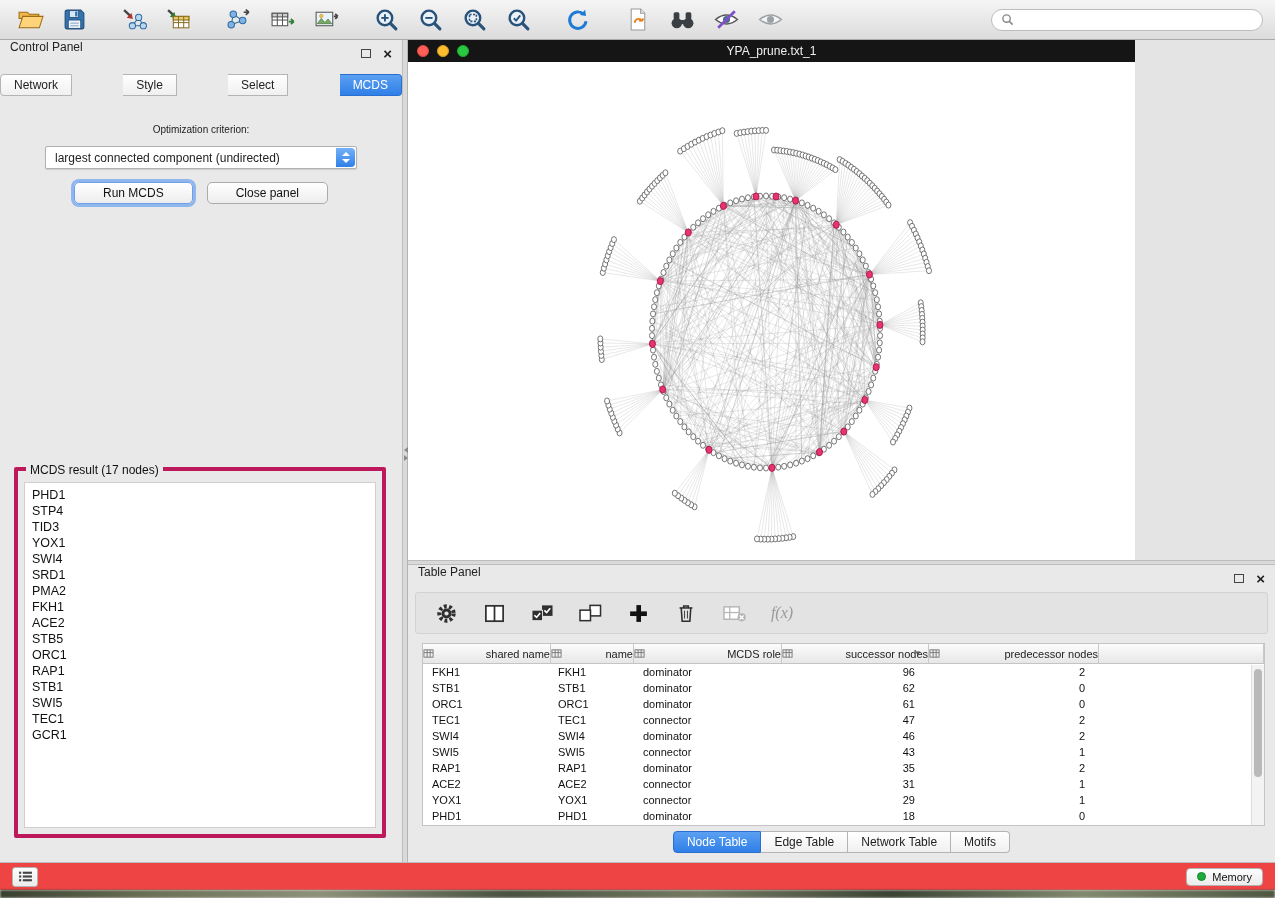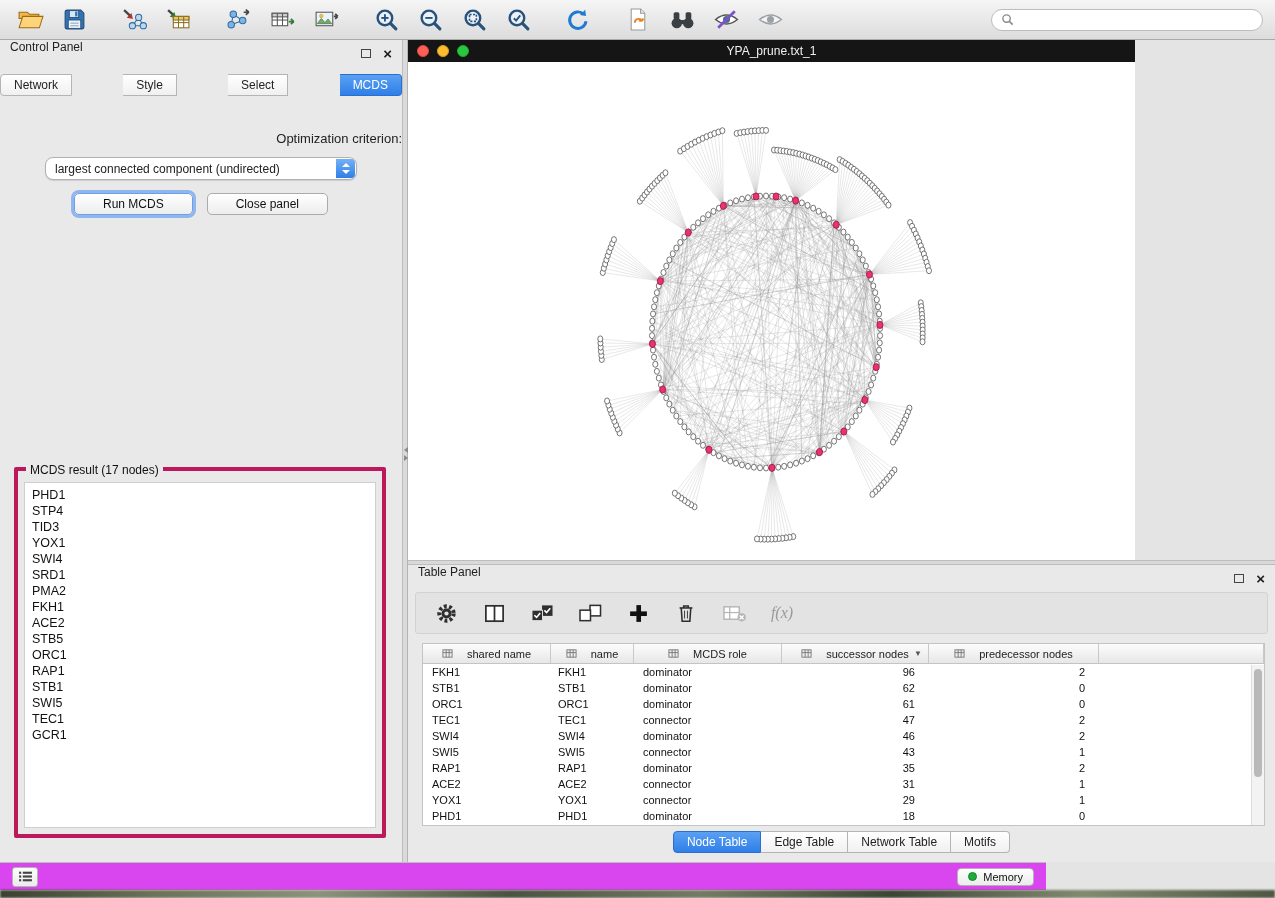--- a/index.html
+++ b/index.html
@@ -18,22 +18,22 @@
   #control-panel{position:absolute;left:0;top:40px;width:402px;height:822px;background:#e9e9e9}
   .panel-header{height:26px;display:flex;padding:0 10px;font-size:12px;color:#222}
   .win-btns{margin-left:auto;display:flex;gap:12px;align-items:center}
   .float-btn{width:10px;height:9px;border:1.5px solid #444;display:inline-block}
   .close-btn{font-size:15px;font-weight:bold;color:#222;line-height:1}
   .cp-tabs{display:flex;justify-content:space-between;margin-top:8px}
   .seg-tab{font-size:12px;padding:3px 13px;background:linear-gradient(#ffffff,#f0f0f0);border:1px solid #b4b4b4;border-left:none;color:#222}
   .seg-tab:first-of-type{border-left:1px solid #b4b4b4;border-radius:4px 0 0 4px}
   .seg-tab:last-of-type{border-radius:0 4px 4px 0}
   .seg-tab.active{background:linear-gradient(#5ba0f2,#2f7fe8);color:#fff;border-color:#2a6fd0}
-  .criterion-label{text-align:right;margin-top:35px;font-size:13px}
-  .popup-btn{width:312px;height:23px;margin:11px auto 0;background:#fff;border:1px solid #b1b1b1;border-radius:8px;display:flex;align-items:center;padding-left:9px;position:relative;font-size:12px;box-shadow:0 1px 1px rgba(0,0,0,.12)}
+  .criterion-label{text-align:center;margin-top:28px;font-size:10px}
+  .popup-btn{width:312px;height:23px;margin:11px auto 0;background:#fff;border:1px solid #b1b1b1;border-radius:2px;display:flex;align-items:center;padding-left:9px;position:relative;font-size:12px;box-shadow:0 1px 1px rgba(0,0,0,.12)}
   .popup-stepper{position:absolute;right:1px;top:1px;bottom:1px;width:19px;background:linear-gradient(#74b1f7,#2f7fe8);border-radius:0 4px 4px 0;display:flex;flex-direction:column;align-items:center;justify-content:center;gap:3px}
   .tri-up{width:0;height:0;border-left:4px solid transparent;border-right:4px solid transparent;border-bottom:4px solid #fff}
   .tri-down{width:0;height:0;border-left:4px solid transparent;border-right:4px solid transparent;border-top:4px solid #fff}
   .cp-buttons{display:flex;justify-content:center;gap:14px;margin-top:13px}
   .btn{font-size:12px;padding:3px 28px;background:linear-gradient(#ffffff,#ededed);border:1px solid #ababab;border-radius:5px;color:#111}
   .btn.focused{box-shadow:0 0 0 3px rgba(96,156,240,.65);border-color:#6f9fe8}
   .group-box{position:absolute;left:14px;right:16px;top:427px;bottom:24px;border:4px solid #be185d;border-radius:2px}
   .group-label{position:absolute;top:-8px;left:8px;background:#e9e9e9;padding:0 4px;font-size:12px;color:#111}
   .result-list{position:absolute;left:6px;right:6px;top:11px;bottom:6px;background:#fff;border:1px solid #cfcfcf;overflow:hidden;padding:4px 0 0 7px}
   .result-item{font-size:12.5px;line-height:16px;color:#111}
@@ -59,21 +59,21 @@
   #net{width:100%;height:100%;display:block}
 
   
   #table-panel{position:absolute;left:408px;top:565px;width:867px;height:297px;background:#e9e9e9}
   .tp-toolbar{position:absolute;top:27px;left:7px;right:7px;height:42px;background:#e3e3e3;border:1px solid #d2d2d2;border-radius:3px;display:flex;align-items:center;gap:20px;padding:0 16px}
   .tp-btn{display:flex;align-items:center;justify-content:center;width:28px;height:28px}
   .fx-label{font-family:"Liberation Serif","DejaVu Serif",serif;font-style:italic;font-size:16px;color:#9a9a9a}
   .table-wrap{position:absolute;left:14px;right:10px;top:78px;bottom:36px;background:#fff;border:1px solid #c4c4c4}
   .thead{display:flex;height:20px;background:linear-gradient(#fcfcfc,#e7e7e7);border-bottom:1px solid #c4c4c4}
   .th-cols{display:flex}
-  .th{display:flex;align-items:center;justify-content:center;gap:14px;font-size:11px;color:#222;border-right:1px solid #c9c9c9;position:relative}
+  .th{display:flex;align-items:center;justify-content:space-between;gap:14px;font-size:11px;color:#222;border-right:1px solid #c9c9c9;position:relative}
   .th-cols > div:nth-of-type(1){width:128px}
   .th-cols > div:nth-of-type(2){width:83px}
   .th-cols > div:nth-of-type(3){width:148px}
   .th-cols > div:nth-of-type(4){width:147px}
   .th-cols > div:nth-of-type(5){width:170px}
   .th .sort-caret{display:none;position:absolute;right:6px;font-size:8px;color:#555}
   .th.sorted .sort-caret{display:block}
   .th-filler{flex:1}
   .tbody{display:flex;flex-direction:column}
   .tr{display:flex;height:16px;align-items:center}
@@ -81,21 +81,21 @@
   .td-c1{width:128px;padding-left:9px}
   .td-c2{width:83px;padding-left:7px}
   .td-c3{width:148px;padding-left:9px}
   .td-c4{width:147px;text-align:right;padding-right:14px}
   .td-c5{width:170px;text-align:right;padding-right:14px}
   .vscroll{position:absolute;top:21px;right:0;bottom:0;width:13px;background:#f3f3f3;border-left:1px solid #ddd}
   .vthumb{position:absolute;left:2px;right:2px;top:4px;height:108px;background:#b9b9b9;border-radius:5px}
   .tp-tabs{position:absolute;bottom:9px;left:0;right:0;display:flex;justify-content:center}
 
   
-  #status-bar{position:absolute;left:0;top:862px;width:1046px;height:28px;background:#d946ef;border-top:1px solid #bcbcbc;display:flex;align-items:center;padding:6px 12px}
+  #status-bar{position:absolute;left:0;top:862px;width:1275px;height:28px;background:#ef4444;border-top:1px solid #bcbcbc;display:flex;align-items:center;padding:6px 12px}
   .list-btn{width:26px;height:20px;border:1px solid #b3b3b3;border-radius:3px;background:linear-gradient(#fdfdfd,#ececec);display:flex;align-items:center;justify-content:center}
   .memory-btn{margin-left:auto;display:flex;align-items:center;gap:6px;border:1px solid #b3b3b3;border-radius:4px;background:linear-gradient(#fdfdfd,#ececec);padding:2px 10px;font-size:11px;color:#111}
   .mem-dot{width:9px;height:9px;border-radius:50%;background:#1faa3c;border:1px solid #12882b}
 
   #wallpaper{position:absolute;left:0;top:890px;width:1275px;height:8px;background:linear-gradient(90deg,#39412f,#6b7257 12%,#8d927b 25%,#4a5340 40%,#757b63 55%,#3c4534 70%,#828a70 85%,#4e5741);filter:blur(1px)}
 </style>
 </head>
 <body>
 
 <div id="toolbar">

